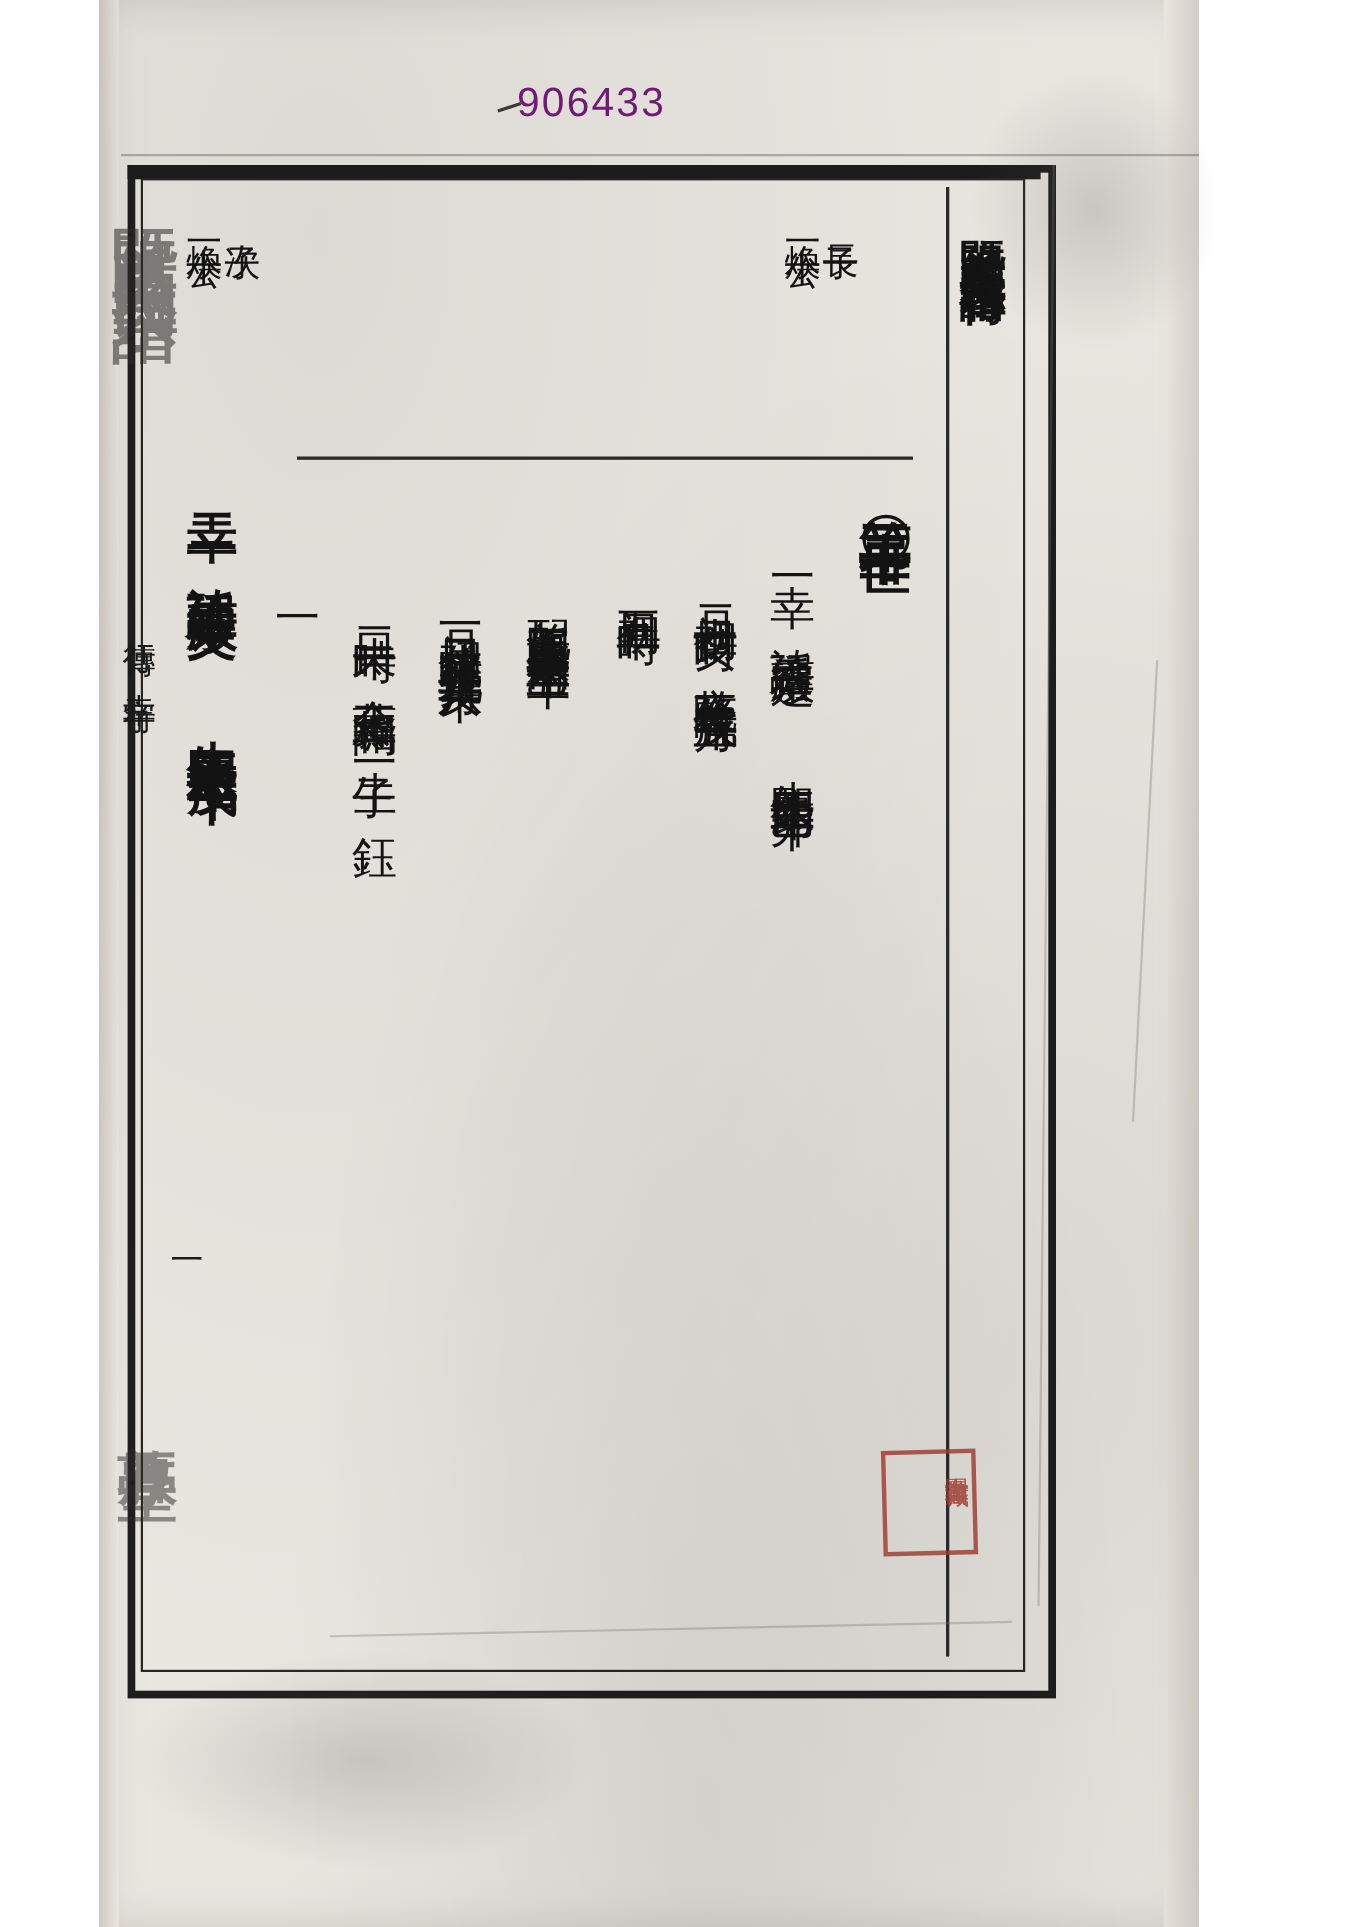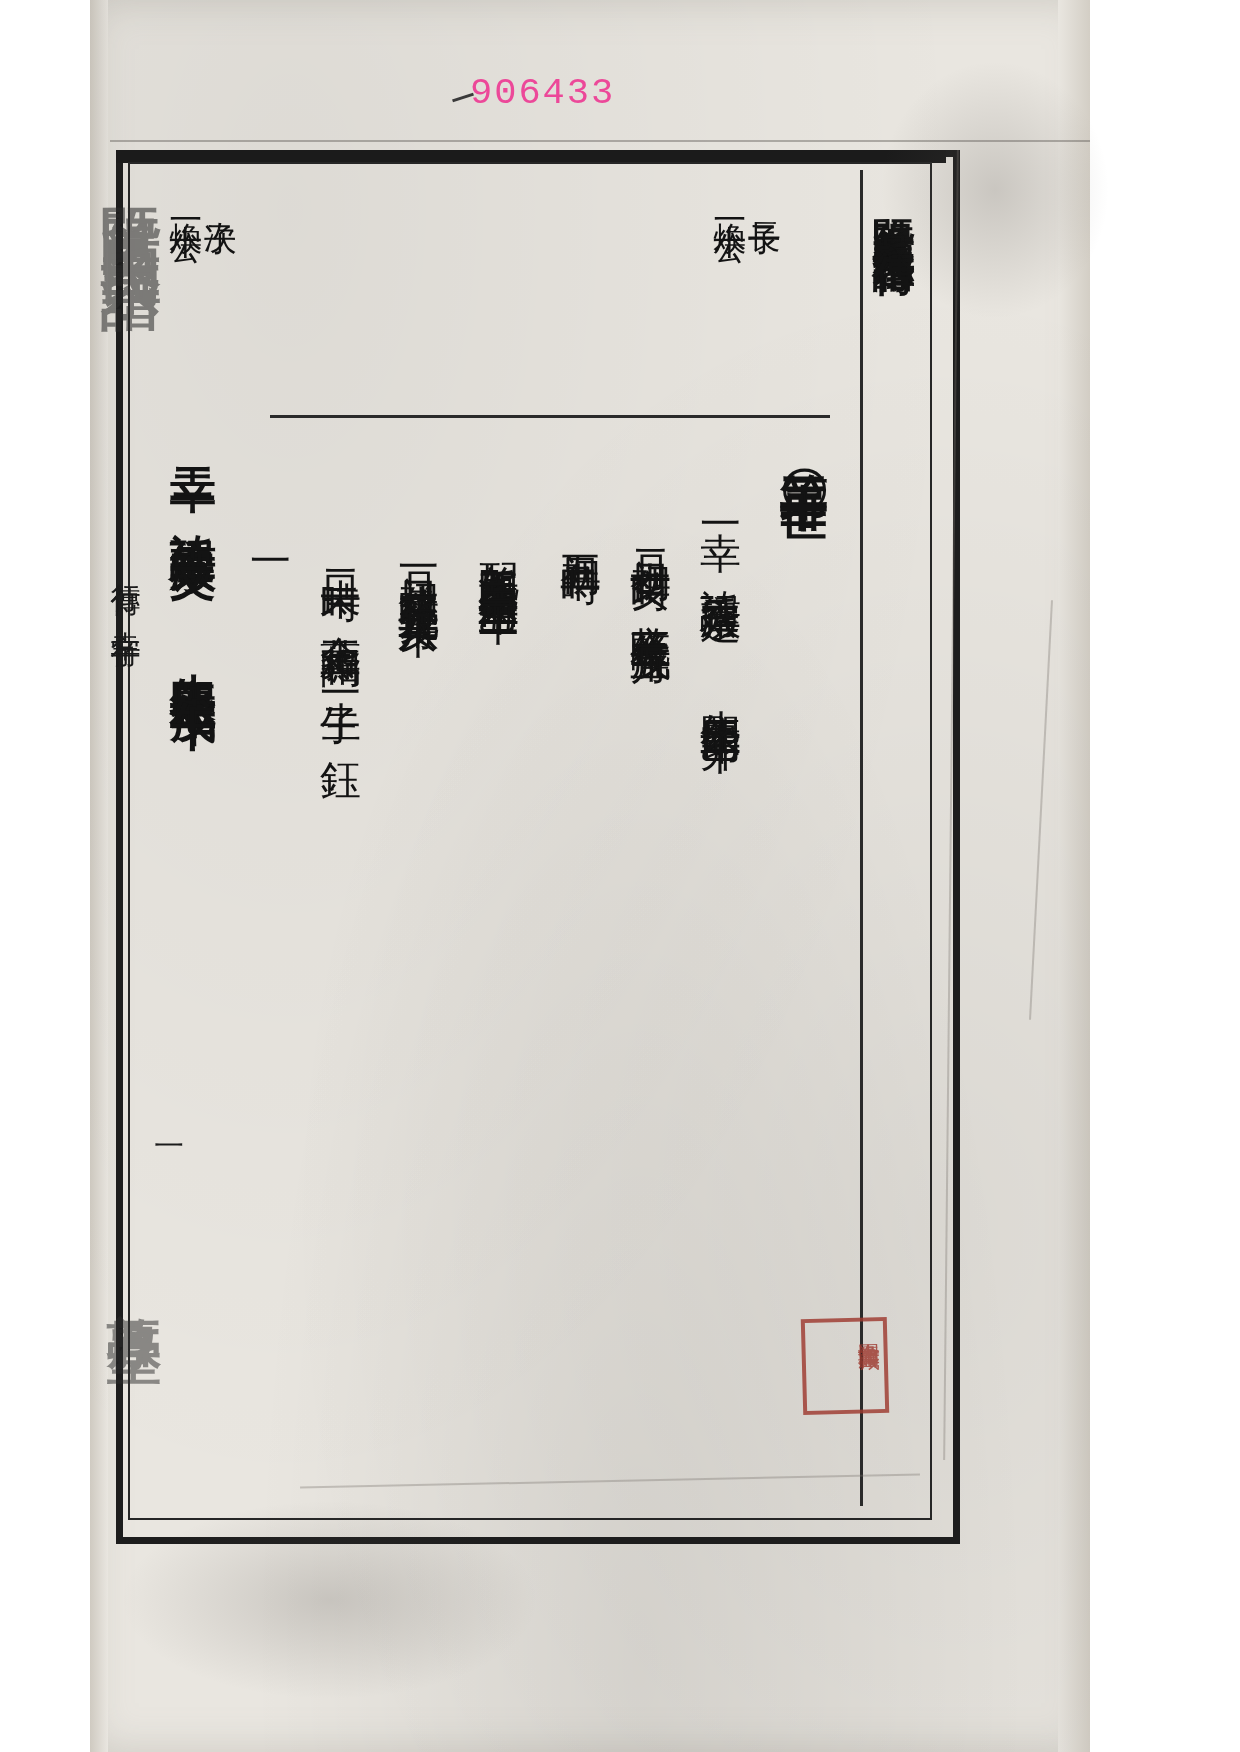--- a/index.html
+++ b/index.html
@@ -52,24 +52,24 @@
       radial-gradient(ellipse at 20% 12%, rgba(0,0,0,0.05), rgba(0,0,0,0) 60%),
       radial-gradient(ellipse at 85% 70%, rgba(0,0,0,0.06), rgba(0,0,0,0) 55%),
       radial-gradient(ellipse at 55% 95%, rgba(0,0,0,0.07), rgba(0,0,0,0) 50%);
     pointer-events: none;
   }
 
   
   .archive-no {
     position: absolute;
     left: 470px; top: 72px;
-    font-family: Liberation Mono, monospace;
+    font-family: Liberation Sans, sans-serif;
     font-size: 37px;
     letter-spacing: 2px;
-    color: #ec4899;
+    color: #701a75;
     text-align: center;
   }
   .archive-tick {
     position: absolute;
     left: 452px; top: 96px;
     width: 22px; height: 3px;
     background: #3a3a3a;
     transform: rotate(-18deg);
   }
 

